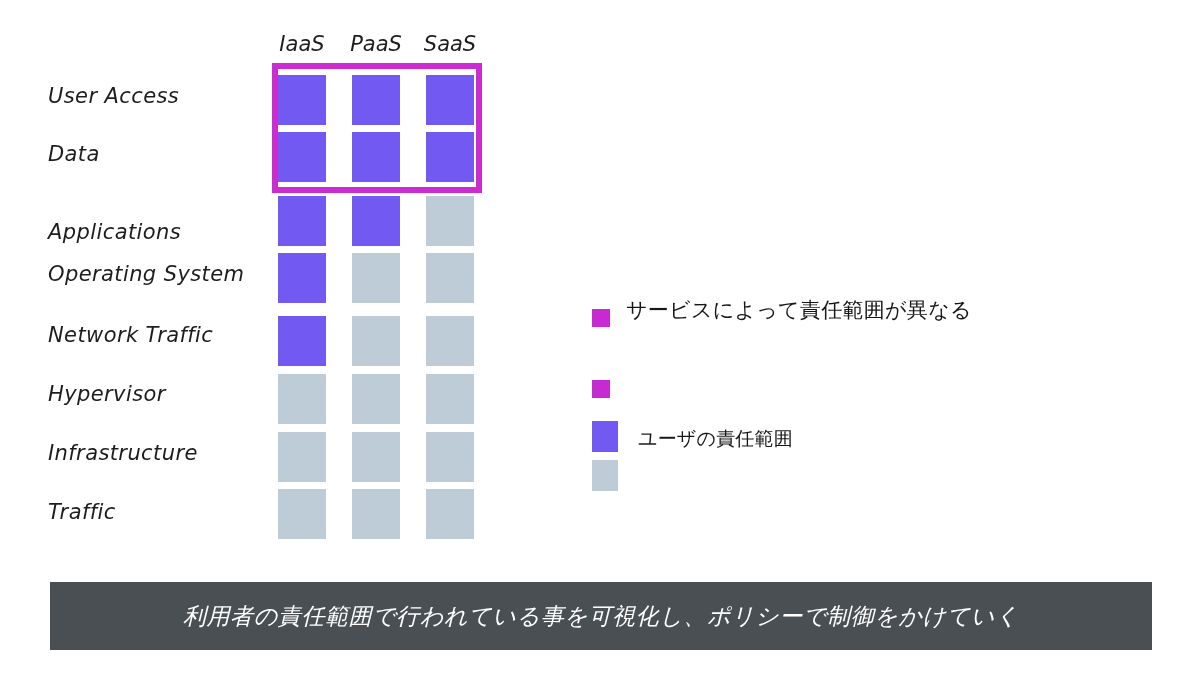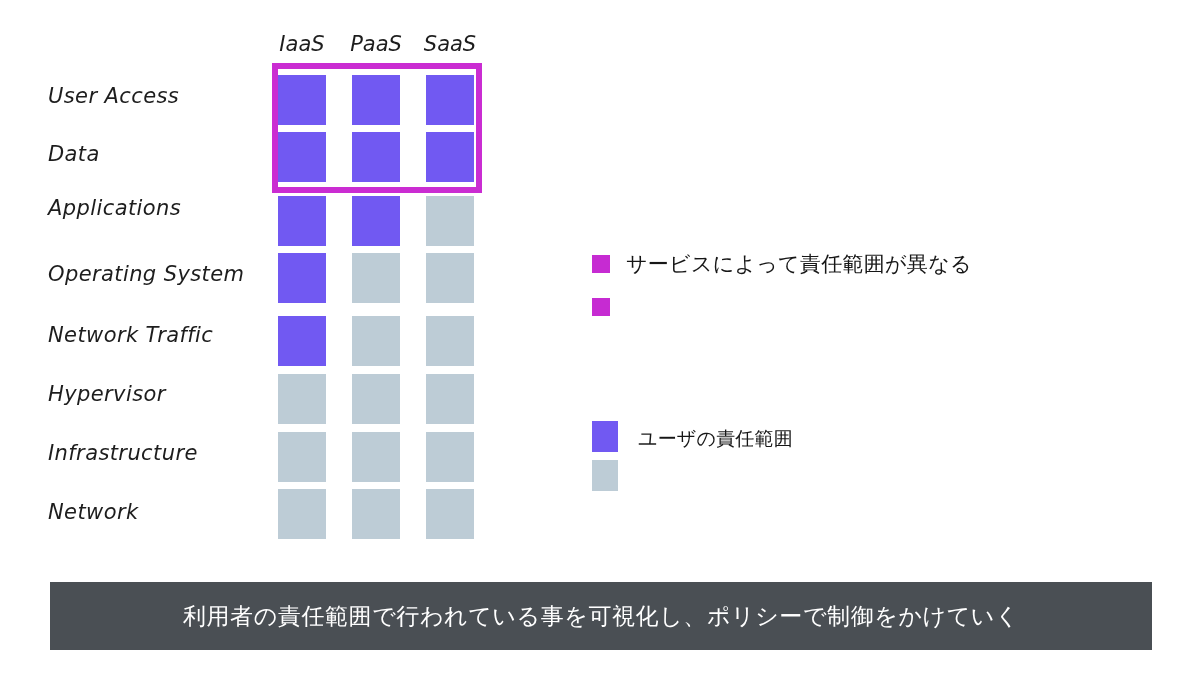--- a/index.html
+++ b/index.html
@@ -83,22 +83,23 @@
 
   
   #notes {
     position: absolute;
     left: 592px;
     top: 248px;
     width: 580px;
   }
   .note-row {
     display: flex;
-    align-items: flex-start;
+    align-items: flex-end;
     margin-bottom: 10px;
+    margin-top: 46px;
   }
   .note-bullet {
     width: 18px;
     height: 18px;
     background: #C62BD2;
     flex: 0 0 18px;
     margin-top: 7px;
     margin-right: 16px;
   }
   .note-text {
@@ -138,20 +139,21 @@
   #caption-bar {
     position: absolute;
     left: 50px;
     top: 582px;
     width: 1102px;
     height: 68px;
     background: #4A4F54;
     display: flex;
     align-items: center;
     justify-content: center;
+    font-style: italic;
   }
   #caption-text {
     color: #ffffff;
     font-size: 23px;
     letter-spacing: 0.6px;
   }
 </style>
 </head>
 <body>
 
@@ -159,26 +161,26 @@
 
   <div id="matrix-block">
     <div id="matrix-headers">
         <div class="col-header" style="left: 270px;">IaaS</div>
         <div class="col-header" style="left: 344px;">PaaS</div>
         <div class="col-header" style="left: 418px;">SaaS</div>
       </div>
     <div id="matrix-labels">
         <div class="row-label" style="top: 84px;">User Access</div>
         <div class="row-label" style="top: 142px;">Data</div>
-        <div class="row-label" style="top: 196px;">Applications</div>
+        <div class="row-label" style="top: 220px;">Applications</div>
         <div class="row-label" style="top: 262px;">Operating System</div>
         <div class="row-label" style="top: 323px;">Network Traffic</div>
         <div class="row-label" style="top: 382px;">Hypervisor</div>
         <div class="row-label" style="top: 441px;">Infrastructure</div>
-        <div class="row-label" style="top: 500px;">Network</div>
+        <div class="row-label" style="top: 500px;">Traffic</div>
       </div>
     <div id="matrix-cells">
         <div class="cell user" style="left: 278px; top: 75px; height: 50px; width: 48px;"></div>
         <div class="cell user" style="left: 352px; top: 75px; height: 50px; width: 48px;"></div>
         <div class="cell user" style="left: 426px; top: 75px; height: 50px; width: 48px;"></div>
         <div class="cell user" style="left: 278px; top: 132px; height: 50px; width: 48px;"></div>
         <div class="cell user" style="left: 352px; top: 132px; height: 50px; width: 48px;"></div>
         <div class="cell user" style="left: 426px; top: 132px; height: 50px; width: 48px;"></div>
         <div class="cell user" style="left: 278px; top: 196px; height: 50px; width: 48px;"></div>
         <div class="cell user" style="left: 352px; top: 196px; height: 50px; width: 48px;"></div>

